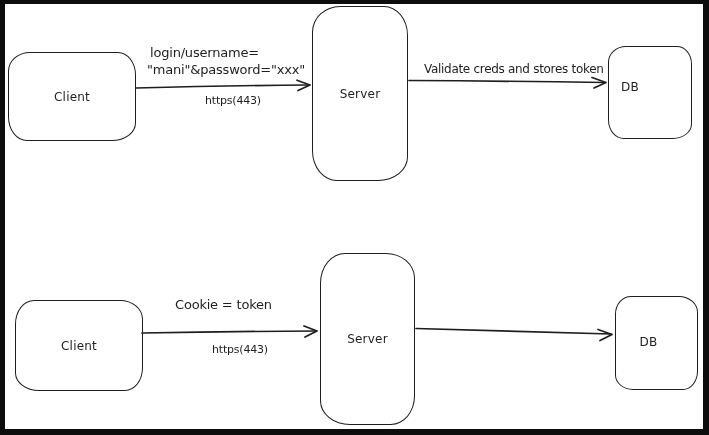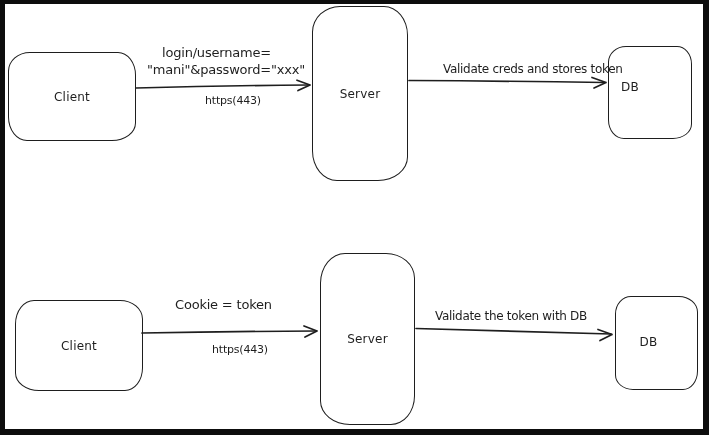--- a/index.html
+++ b/index.html
@@ -75,24 +75,24 @@
     position: absolute;
     z-index: 4;
     white-space: nowrap;
     line-height: 17px;
     letter-spacing: -0.2px;
   }
   .req  { font-size: 13px; }
   .sub  { font-size: 11px; }
   .val  { font-size: 12px; line-height: 16px; letter-spacing: -0.3px; }
 
-  #l1a { left: 150px; top: 44px; margin-left: 12px;  }
+  #l1a { left: 150px; top: 44px;  }
   #l1b { left: 147px; top: 61px;  }
   #l1c { left: 205px; top: 92px;  }
-  #l2  { left: 443px; top: 61px;  }
+  #l2  { left: 424px; top: 61px;  }
   #l3a { left: 177px; top: 295px; }
   #l3b { left: 175px; top: 296px; }
   #l3c { left: 212px; top: 341px; }
   #l4  { left: 435px; top: 308px; }
 </style>
 </head>
 <body>
 
 <div class="screen" style="background: rgb(255, 255, 255); color: rgb(30, 30, 30);">
 
@@ -135,16 +135,15 @@
     </g>
   </svg>
 
   <div class="lbl req" id="l1a">login/username=</div>
   <div class="lbl req" id="l1b">"mani"&amp;password="xxx"</div>
   <div class="lbl sub" id="l1c">https(443)</div>
   <div class="lbl val" id="l2">Validate creds and stores token</div>
 
   <div class="lbl req" id="l3b">Cookie = token</div>
   <div class="lbl sub" id="l3c">https(443)</div>
-  <div class="lbl val" id="l4">Validate the token with DB</div>
 
   <div class="frame" style="border-color: rgb(13, 13, 13);"></div>
 </div>
 
 </body></html>

